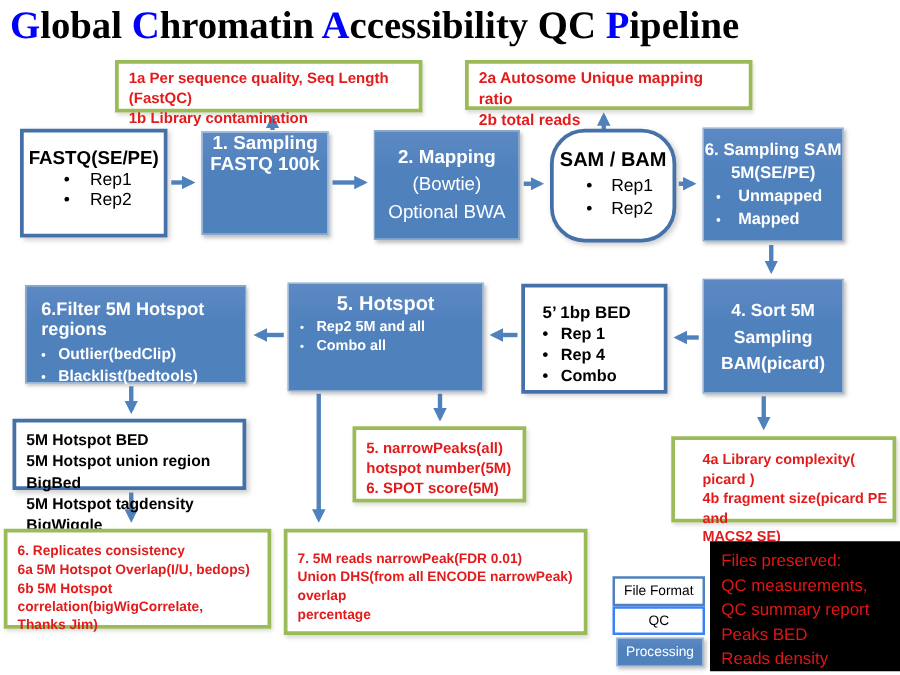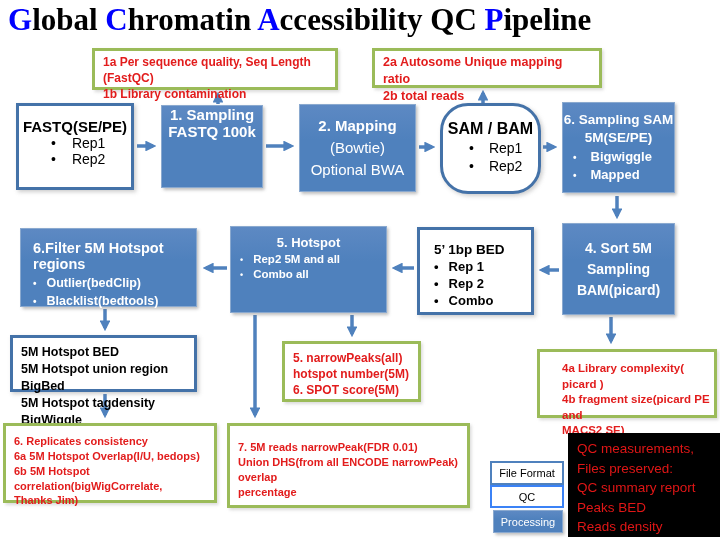--- a/index.html
+++ b/index.html
@@ -56,21 +56,21 @@
   #b-samp3 .brow { font-size:13px; font-weight:bold; padding-left:10px; margin-top:3px; }
   #b-samp3 .brow::before { margin-right:14px; font-size:10px; }
   
   #b-sort { left:562px; top:223px; width:113px; height:92px; font-size:14px; font-weight:bold;
             display:flex; flex-direction:column; justify-content:center; line-height:1.5; }
   #b-bed { left:417px; top:227px; width:117px; height:88px; padding:12px 0 0 14px; font-weight:bold; }
   #b-bed .ttl { font-size:13.5px; }
   #b-bed .brow { font-size:13px; margin-top:2px; }
   #b-bed .brow::before { margin-right:10px; }
   #b-hot { left:230px; top:226px; width:157px; height:87px; padding-top:8px; }
-  #b-hot .ttl { font-size:13px; }
+  #b-hot .ttl { font-size:16px; }
   #b-hot .brow { font-size:11.5px; font-weight:bold; padding-left:9px; margin-top:3px; }
   #b-hot .brow::before { margin-right:10px; font-size:9px; }
   #b-filter { left:20px; top:228px; width:177px; height:79px; padding:11px 0 0 12px; }
   #b-filter .ttl { font-size:14.5px; }
   #b-filter .brow { font-size:12.5px; font-weight:bold; margin-top:4px; }
   #b-filter .brow::before { margin-right:10px; font-size:10px; }
   
   #b-files { left:10px; top:335px; width:187px; height:57px; padding:6px 0 0 8px;
              font-size:12.5px; font-weight:bold; line-height:1.35; }
   #b-npeaks { left:282px; top:341px; width:139px; height:61px; padding:6px 0 0 8px; font-size:12px; }
@@ -160,40 +160,40 @@
       </div>
     <div class="brow">
         <span>Rep2</span>
       </div>
   </div>
 
   <div id="b-samp3" class="bx blue">
     <div class="ttl ctr">6. Sampling SAM</div>
     <div class="ttl ctr">5M(SE/PE)</div>
     <div class="brow">
-        <span>Bigwiggle</span>
+        <span>Unmapped</span>
       </div>
     <div class="brow">
         <span>Mapped</span>
       </div>
   </div>
 
   <div id="b-sort" class="bx blue ctr">
     <div>4. Sort 5M</div>
     <div>Sampling</div>
     <div>BAM(picard)</div>
   </div>
 
   <div id="b-bed" class="bx white">
     <div class="ttl">5’ 1bp BED</div>
     <div class="brow">
         <span>Rep 1</span>
       </div>
     <div class="brow">
-        <span>Rep 2</span>
+        <span>Rep 4</span>
       </div>
     <div class="brow">
         <span>Combo</span>
       </div>
   </div>
 
   <div id="b-hot" class="bx blue">
     <div class="ttl ctr">5. Hotspot</div>
     <div class="brow">
         <span>Rep2 5M  and all</span>
@@ -248,20 +248,20 @@
     <span>File Format</span>
   </div>
   <div id="lg-qc" class="bx">
     <span>QC</span>
   </div>
   <div id="lg-proc" class="bx blue">
     <span>Processing</span>
   </div>
 
   <div id="b-black" class="bx">
+    <div>Files preserved:</div>
     <div>QC measurements,</div>
-    <div>Files preserved:</div>
     <div>QC summary report</div>
     <div>Peaks BED</div>
     <div>Reads density Bigwiggle</div>
   </div>
 
 </div>
 
 </body></html>

